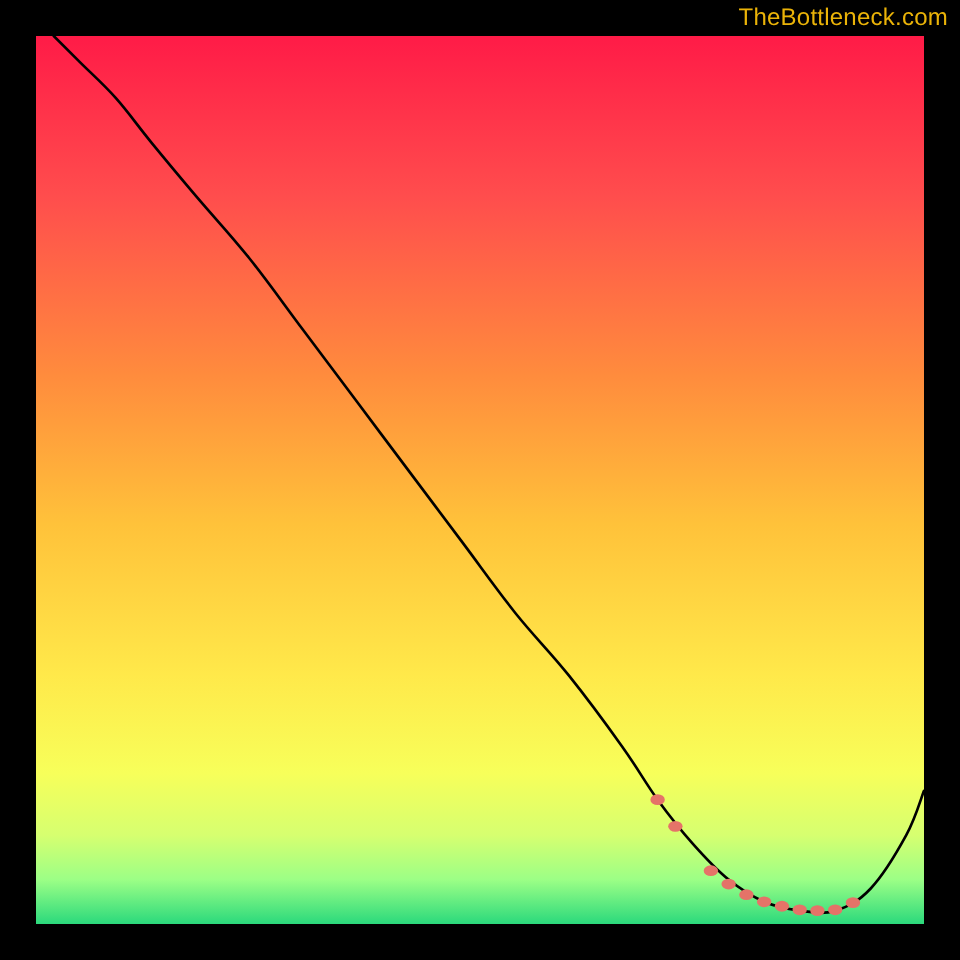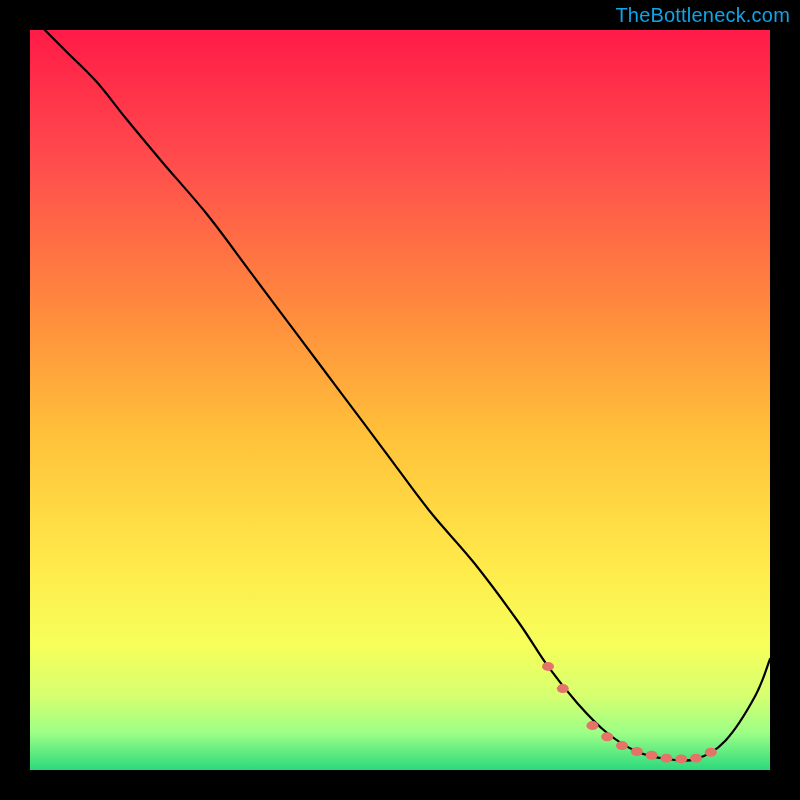--- a/index.html
+++ b/index.html
@@ -13,21 +13,21 @@
   }
   .frame {
     position: absolute;
     inset: 0;
     background: #000;
   }
   .watermark {
     position: absolute;
     top: 4px;
     right: 10px;
-    color: #0ea5e9;
+    color: #eab308;
     font-size: 20px;
     font-weight: 500;
     letter-spacing: 0.2px;
     z-index: 5;
   }
   .plot-wrap {
     position: absolute;
     left: 30px;
     top: 30px;
     width: 740px;

